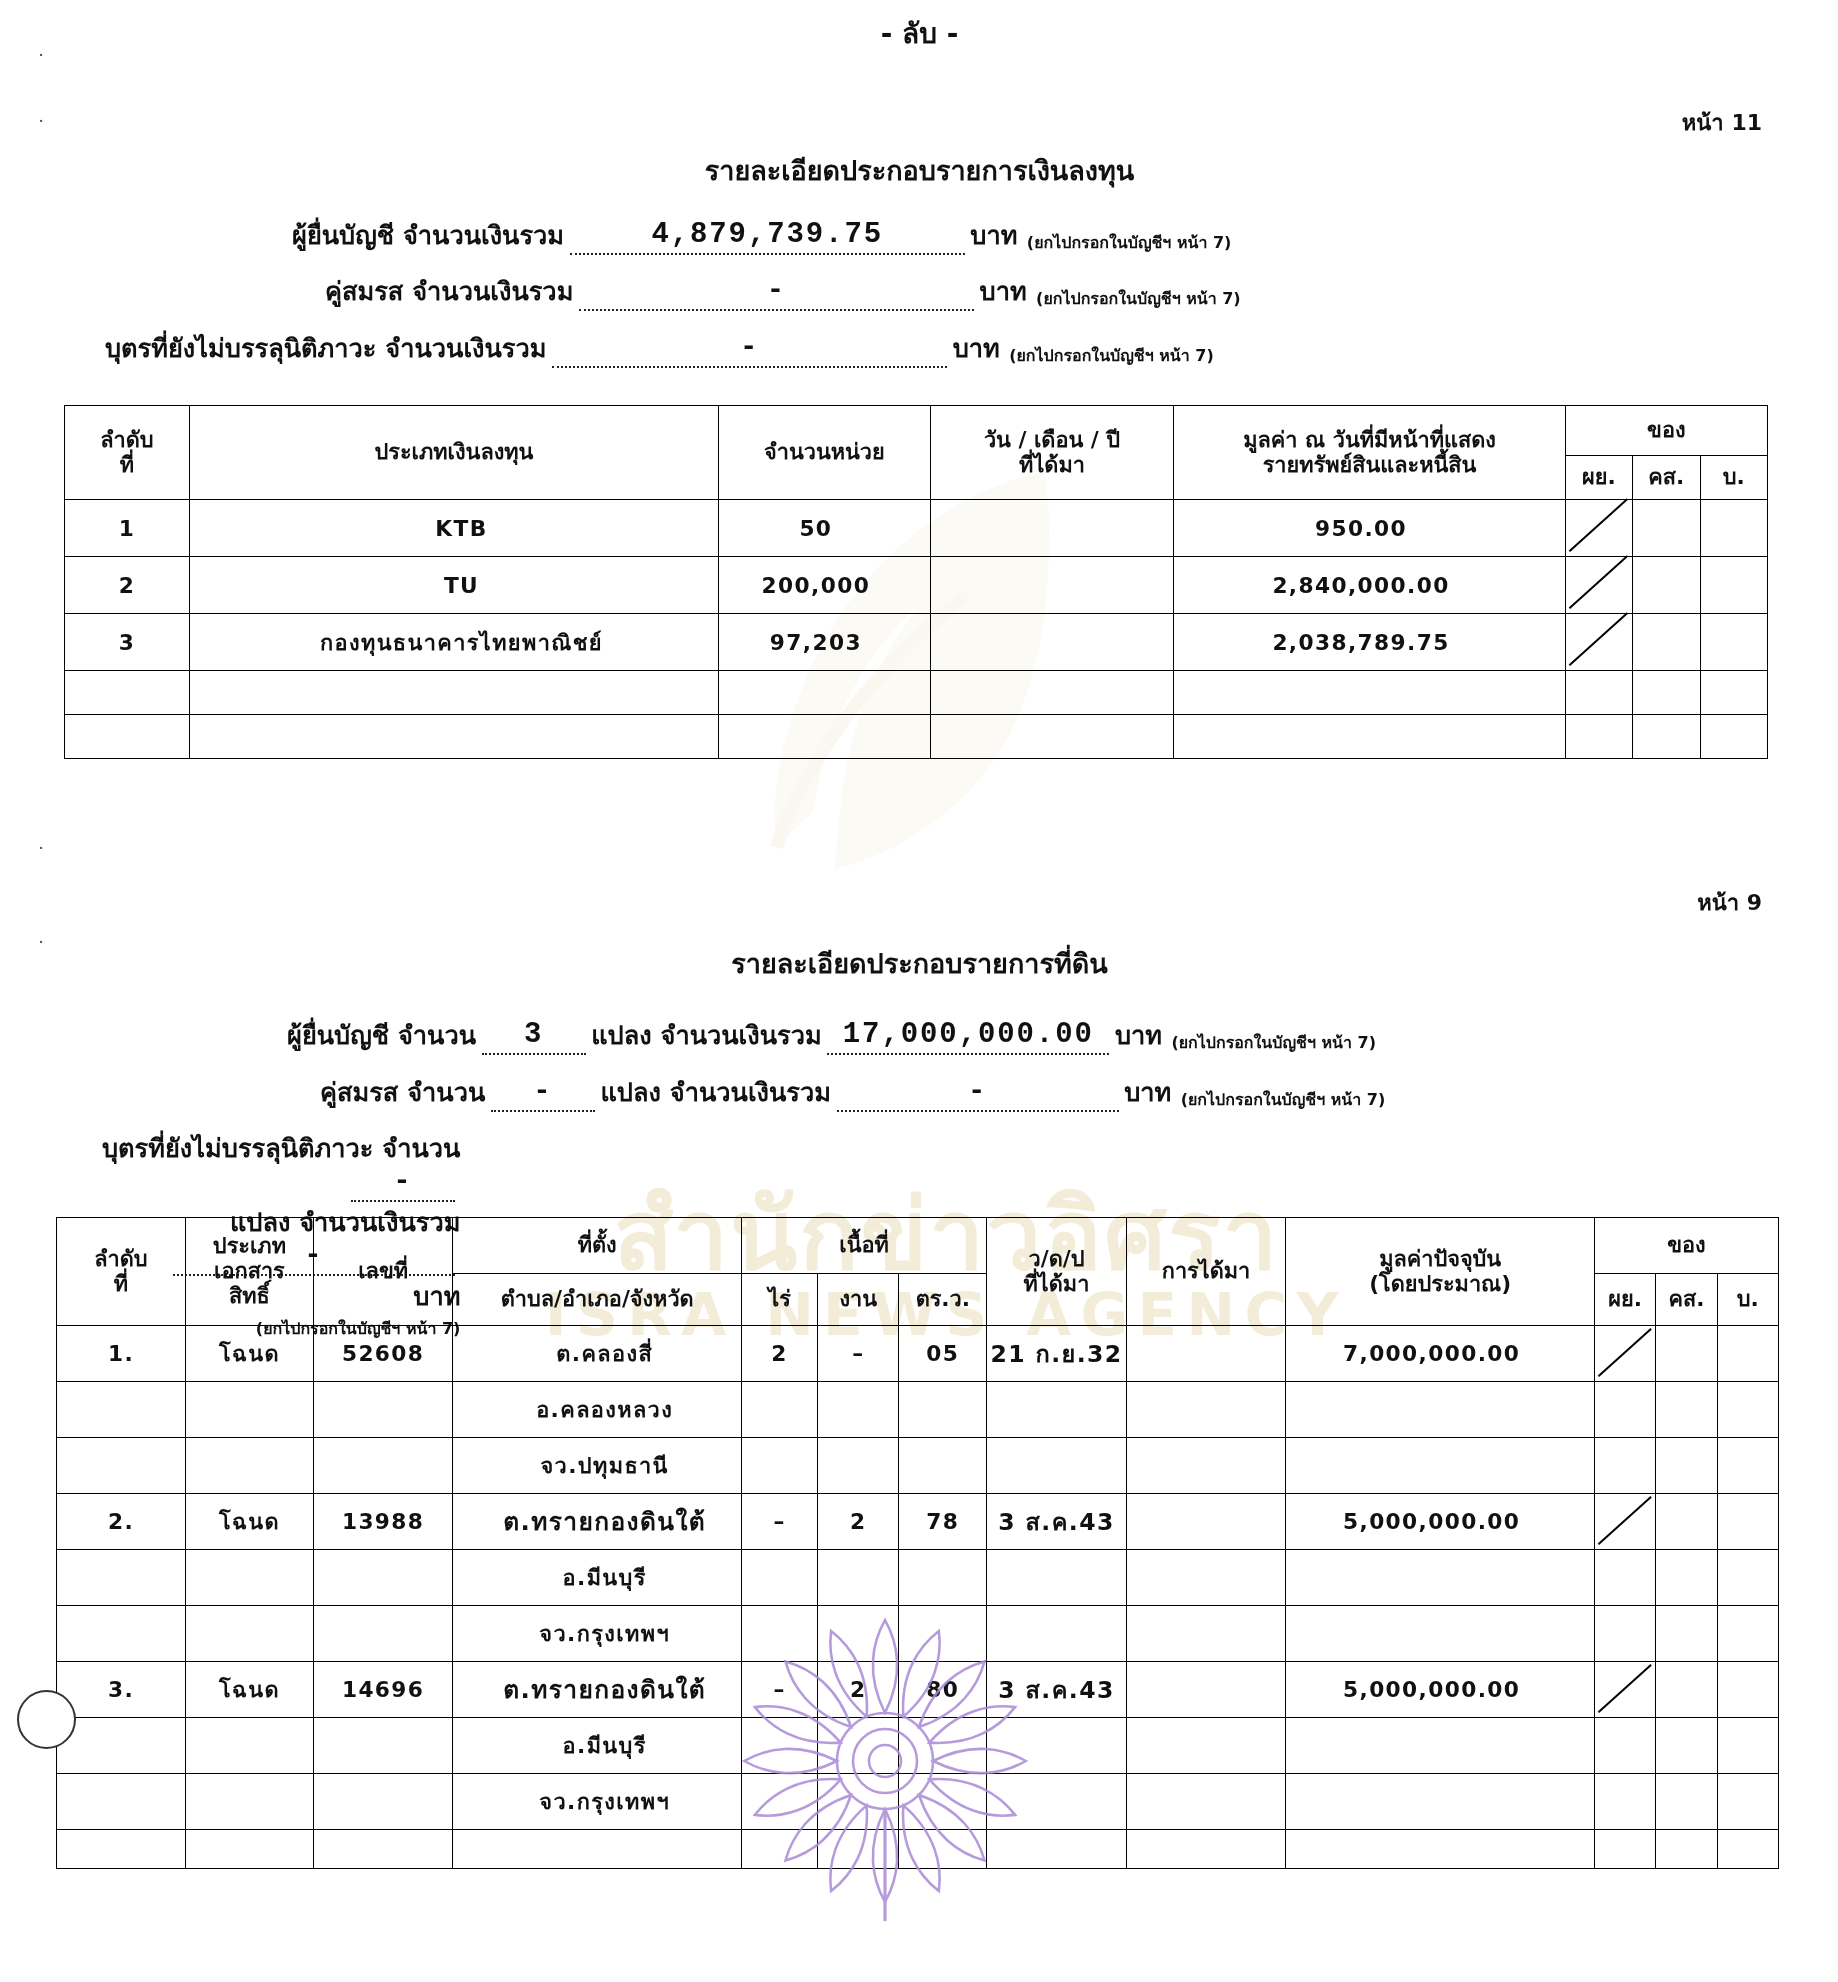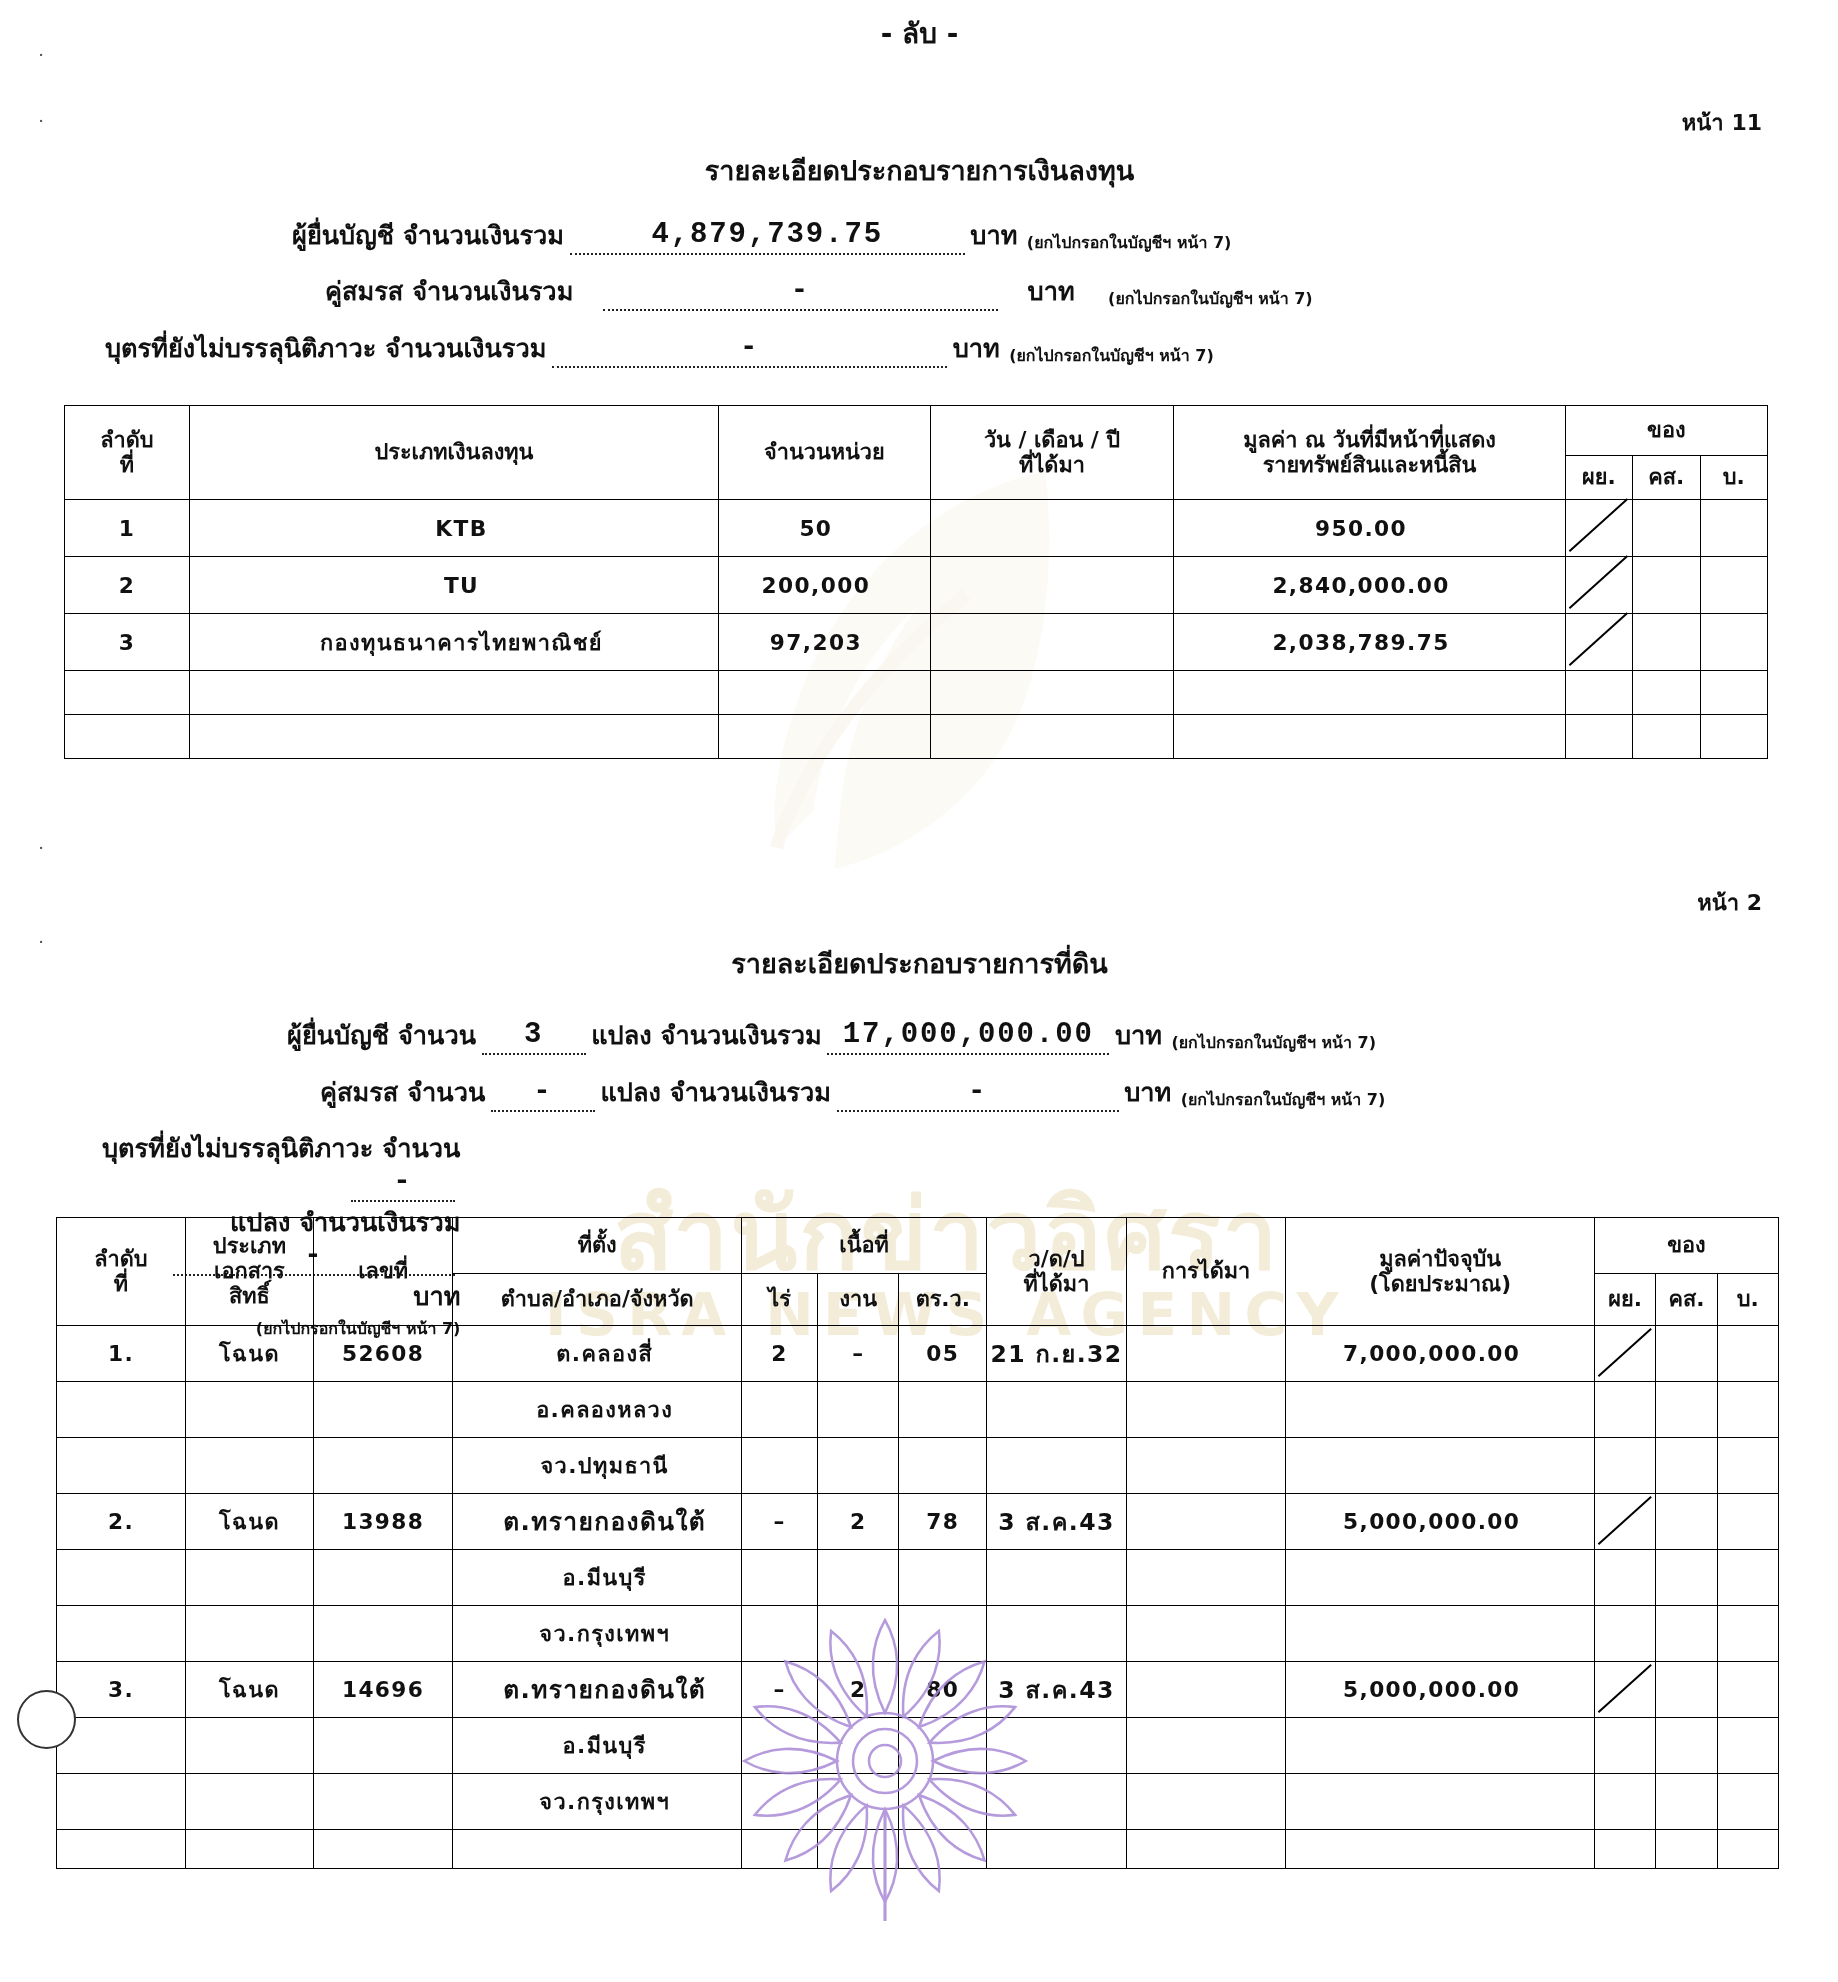--- a/index.html
+++ b/index.html
@@ -135,21 +135,21 @@
 
   <div class="formline" style="top:215px;left:292px;">
     <span class="lbl">ผู้ยื่นบัญชี  จำนวนเงินรวม</span>
     <span class="dots" style="width:395px;">
       <span class="hand">4,879,739.75</span>
     </span>
     <span>บาท</span>
     <span class="note">(ยกไปกรอกในบัญชีฯ หน้า 7)</span>
   </div>
 
-  <div class="formline" style="top:271px;left:325px;gap:24px;">
+  <div class="formline" style="top:271px;left:325px;">
     <span class="lbl">คู่สมรส  จำนวนเงินรวม</span>
     <span class="dots" style="width:395px;">
       <span class="hand">-</span>
     </span>
     <span>บาท</span>
     <span class="note">(ยกไปกรอกในบัญชีฯ หน้า 7)</span>
   </div>
 
   <div class="formline" style="top:328px;left:105px;">
     <span class="lbl">บุตรที่ยังไม่บรรลุนิติภาวะ  จำนวนเงินรวม</span>
@@ -242,21 +242,21 @@
         <td></td>
         <td></td>
         <td></td>
         <td></td>
         <td></td>
         <td></td>
       </tr>
     </tbody>
   </table>
 
-  <div class="pageno" style="top:885px;">หน้า 2</div>
+  <div class="pageno" style="top:885px;">หน้า 9</div>
   <div class="sect-title" style="top:942px;">รายละเอียดประกอบรายการที่ดิน</div>
 
   <div class="formline" style="top:1015px;left:287px;">
     <span class="lbl">ผู้ยื่นบัญชี  จำนวน</span>
     <span class="dots" style="width:104px;">
       <span class="hand">3</span>
     </span>
     <span class="lbl">แปลง  จำนวนเงินรวม</span>
     <span class="dots" style="width:282px;">
       <span class="hand">17,000,000.00</span>

